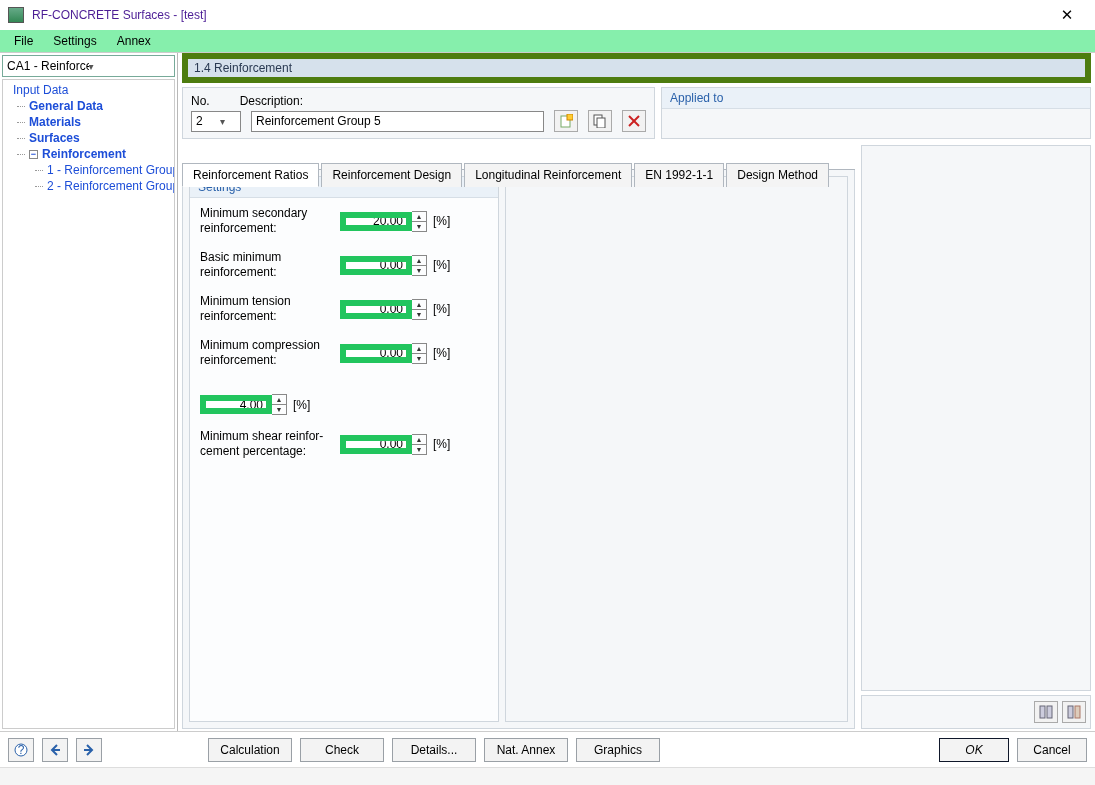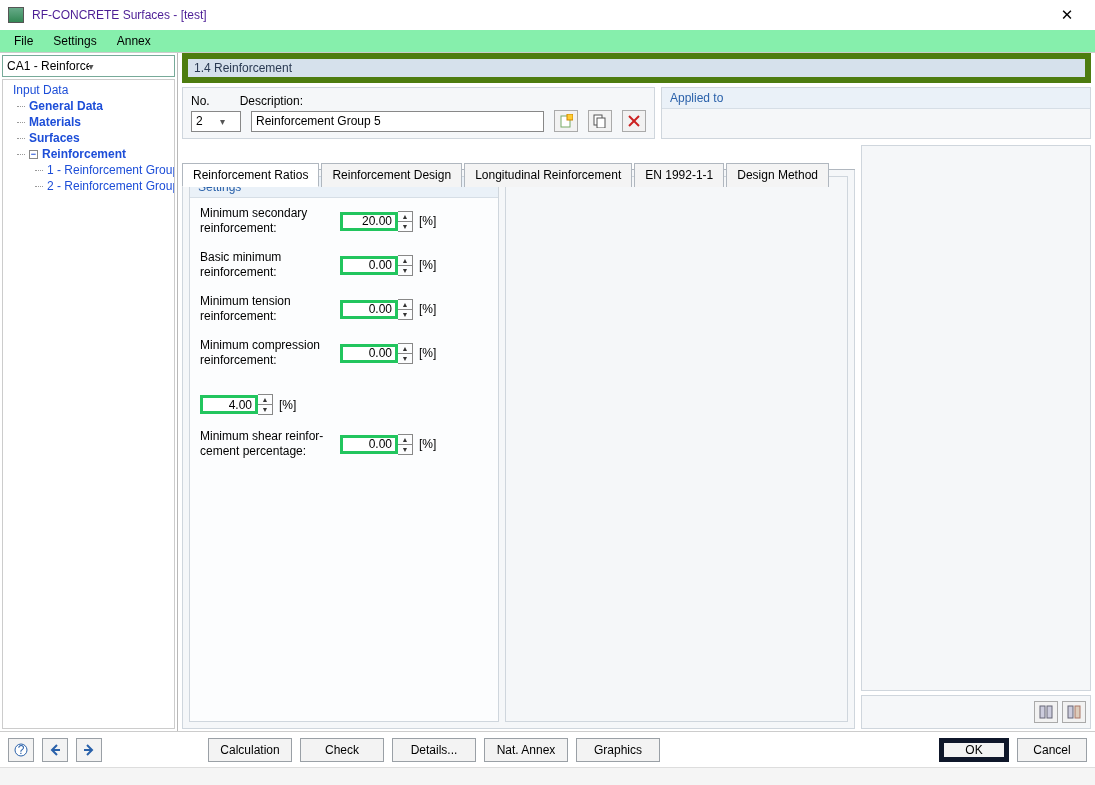--- a/index.html
+++ b/index.html
@@ -60,36 +60,36 @@
 .tab { padding: 4px 10px; border: 1px solid #b0b7bf; border-bottom: none; background: #f4f4f4; margin-right: 2px; position: relative; top: 18px; }
 .tab.active { background: #fff; border-bottom: 1px solid #fff; }
 .tab-body { border: 1px solid #cfd6dd; border-top:none; background: #f5f7f9; flex: 1; display:flex; }
 .settings-box { width: 310px; border: 1px solid #cfd6dd; background: #fcfdfe; margin: 6px; display:flex; flex-direction:column; }
 .settings-head { color: #2a61aa; padding: 3px 8px; background: #eaf1f8; border-bottom: 1px solid #d6dee6; }
 .settings-body { padding: 8px 10px; }
 .srow { display:flex; align-items:center; margin-bottom: 14px; }
 .srow.gap-after { margin-bottom: 26px; }
 .srow .lbl { width: 140px; line-height: 1.25; }
 .spin { display:flex; align-items:center; }
-.spin input { width: 58px; height: 19px; border:3px solid #22c55e; text-align:right; padding:0 3px; }
+.spin input { width: 72px; height: 19px; border:6px solid #22c55e; text-align:right; padding:0 3px; }
 .spin .arrows { width: 15px; height: 21px; border:1px solid #888; border-left:none; display:flex; flex-direction:column; }
 .spin .arrows div { flex:1; display:flex; align-items:center; justify-content:center; font-size:7px; color:#333; border-bottom:1px solid #888; }
 .spin .arrows div:last-child{border-bottom:none;}
 .unit { margin-left: 6px; }
 .empty-right { flex:1; border: 1px solid #cfd6dd; background: #f5f7f9; margin:6px 6px 6px 0; }
 .preview-col { width: 230px; display:flex; flex-direction:column; }
 .preview-top { flex:1; border: 1px solid #cfd6dd; background:#f5f7f9; }
 .preview-bot { height: 34px; border: 1px solid #cfd6dd; background:#f5f7f9; margin-top:4px; display:flex; justify-content:flex-end; align-items:center; padding:0 4px; gap:4px; }
 
 
 .bottom { height: 36px; border-top: 1px solid #ccc; display:flex; align-items:center; padding: 0 8px; gap:8px; }
 .bottom .sep { flex:1; }
 .btn { min-width: 84px; height: 24px; border: 1px solid #9aa0a6; background: #f3f3f3; display:inline-flex; align-items:center; justify-content:center; padding: 6px 10px; }
 .btn.small { min-width: 26px; padding:0; }
-.btn.primary { border: 5px solid #0f172a; }
+.btn.primary { border: 1px solid #0f172a; font-style: italic; }
 .status { height:18px; border-top:1px solid #ddd; background:#f5f5f5; }
 
 svg { display:block; }
 </style>
 </head>
 <body>
 
 <div class="titlebar">
   <div class="app-icon"></div>
   <div class="title">RF-CONCRETE Surfaces - [test]</div>

